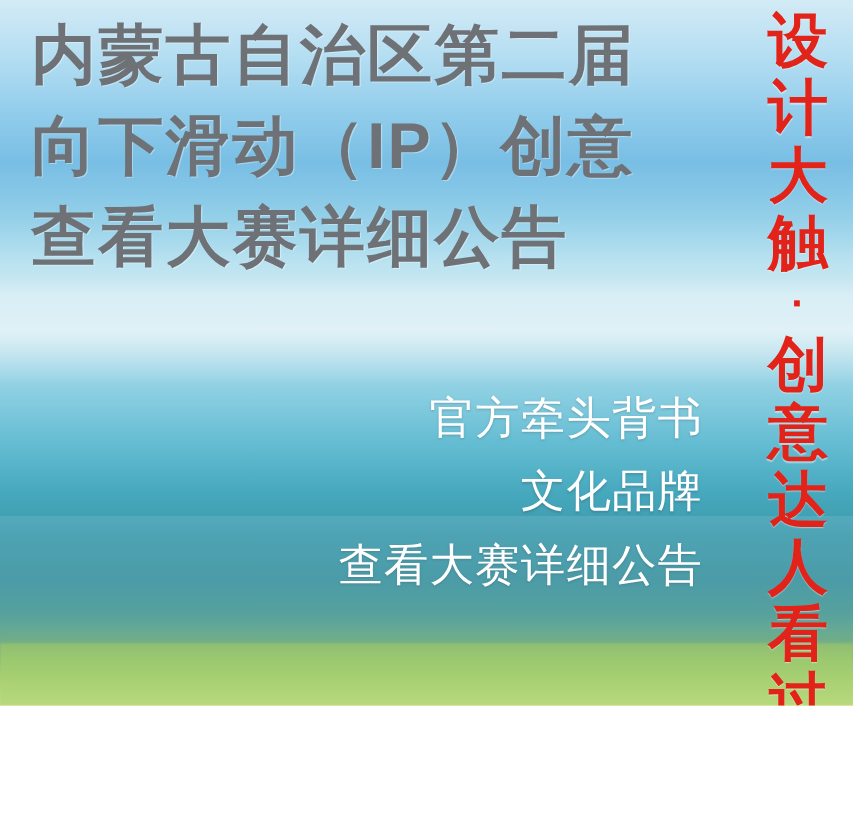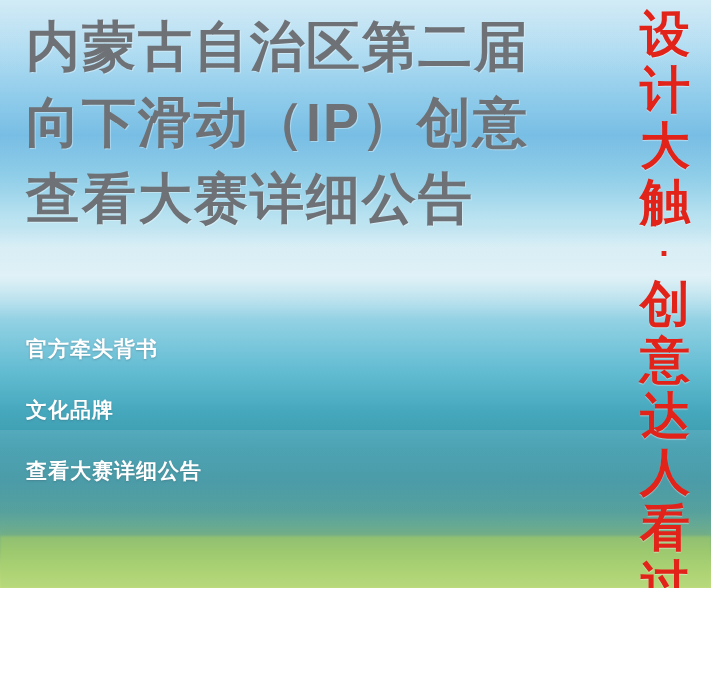--- a/index.html
+++ b/index.html
@@ -99,27 +99,28 @@
   }
 
   
   .bullets {
     position: absolute;
     left: 26px;
     top: 318px;
     width: 560px;
   }
   .bullet {
-    font-size: 21px;
-    font-weight: bold;
+    font-size: 37px;
+    font-weight: normal;
     line-height: 61px;
     color: #ffffff;
     letter-spacing: 1px;
     text-shadow: 0 1px 2px rgba(60,90,100,0.35);
     white-space: nowrap;
+    text-align: right;
   }
 
   
   .vertical-text {
     position: absolute;
     right: 10px;
     top: 6px;
     width: 72px;
     height: 660px;
     display: flex;

